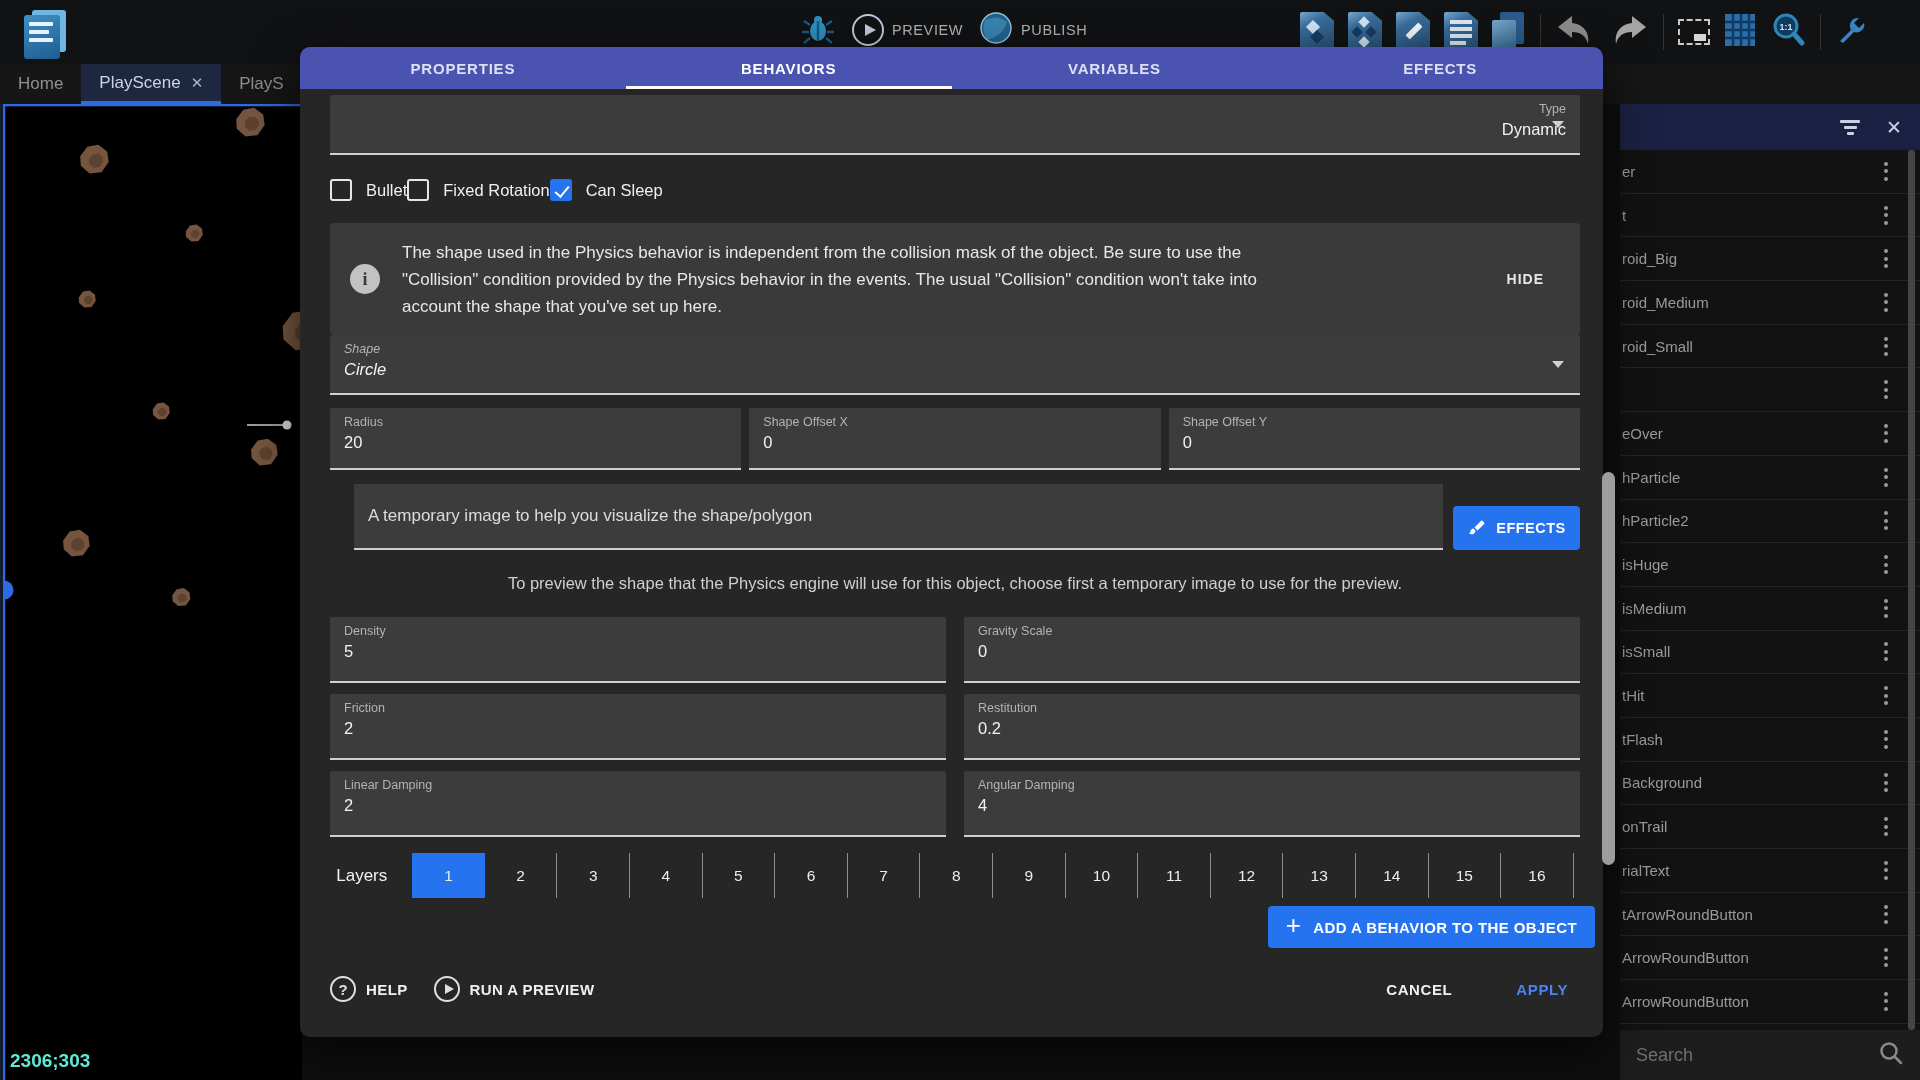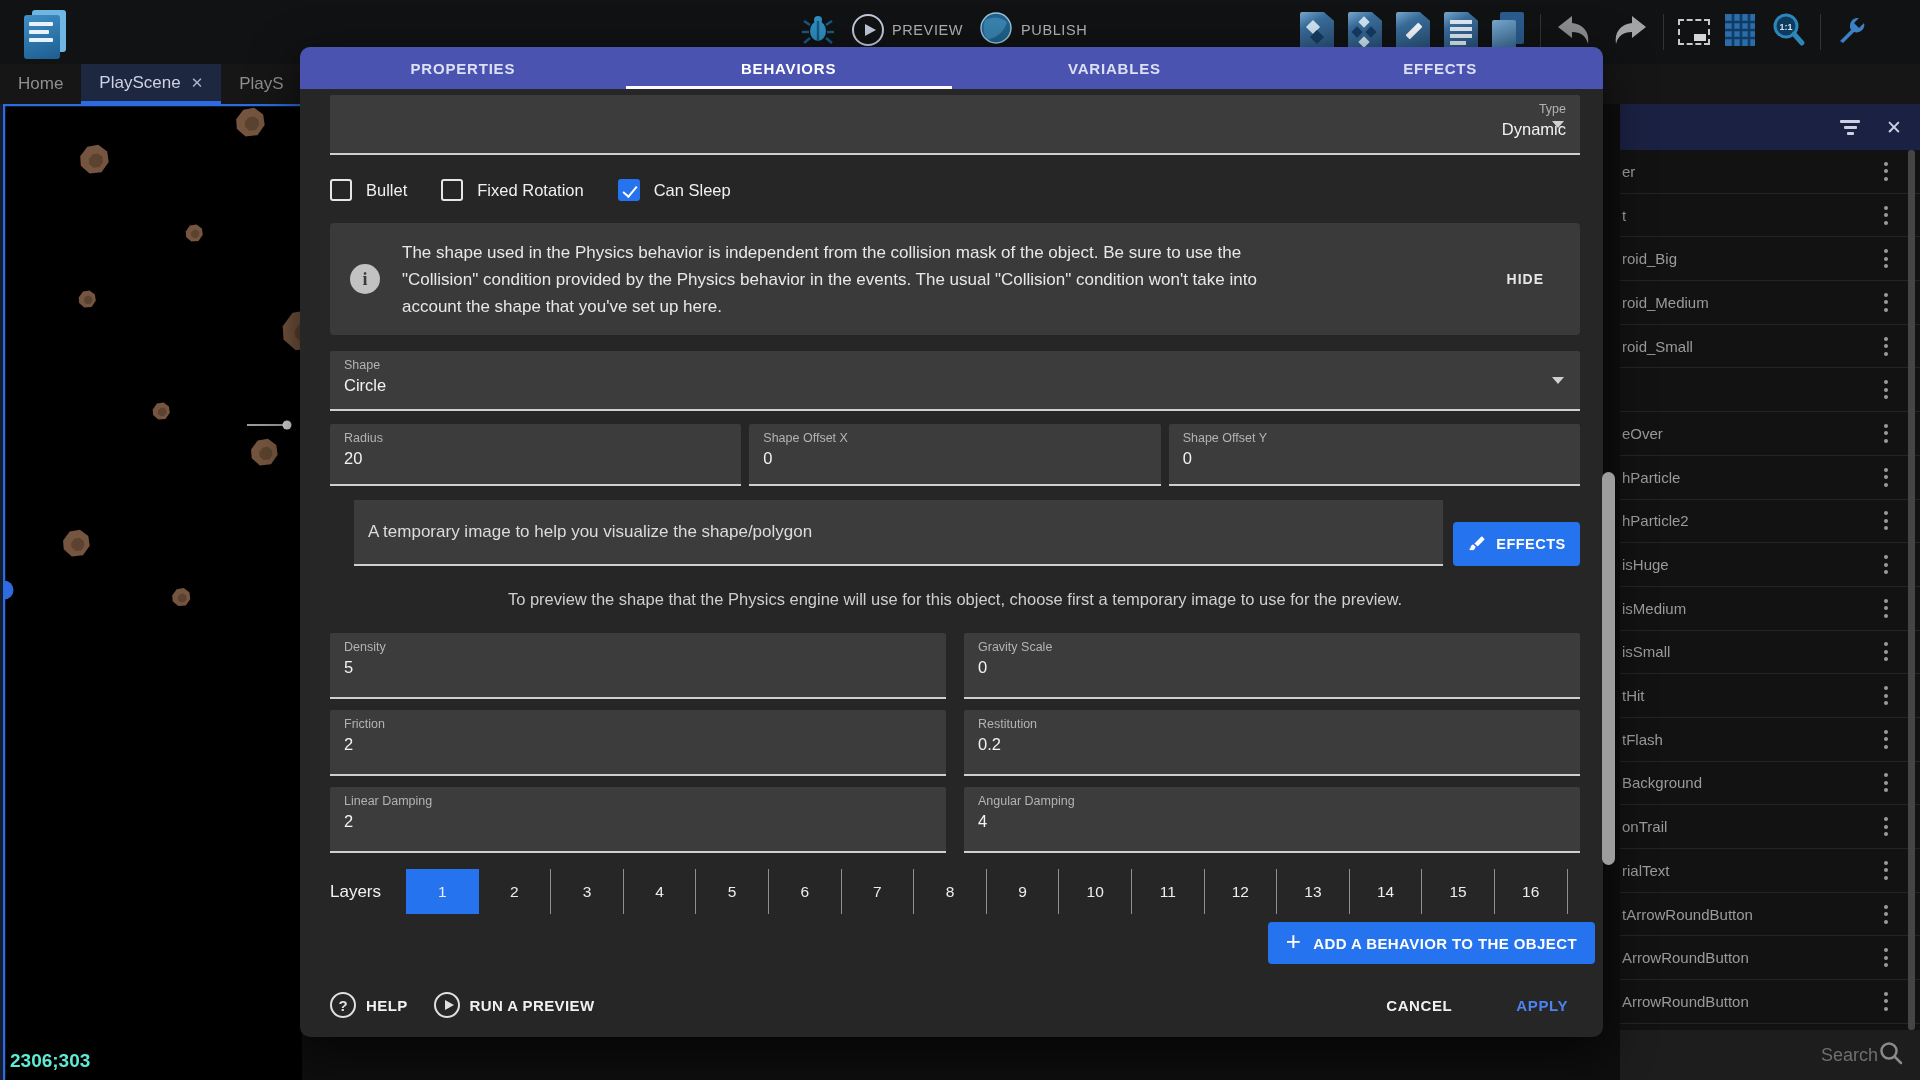--- a/index.html
+++ b/index.html
@@ -49,59 +49,59 @@
   .filtico { width:20px; height:14px; position:relative; }
   .filtico span { position:absolute; left:0; height:2.5px; background:#ccd0e2; border-radius:1px; }
   .sb-close { color:#ccd0e2; font-size:19px; line-height:1; }
   .sb-list { position:absolute; left:0; top:46px; width:100%; bottom:50px; overflow:hidden; }
   .sb-row { height:43.7px; display:flex; align-items:center; border-bottom:1px solid #242424; padding-left:2px; }
   .sb-row .lbl { color:#9b9b9b; font-size:15px; flex:1; white-space:nowrap; overflow:hidden; }
   .dots { width:36px; display:flex; flex-direction:column; align-items:center; gap:3.5px; margin-right:16px; }
   .dots i { width:4px; height:4px; border-radius:50%; background:#9b9b9b; }
   .sb-scroll { position:absolute; right:5px; top:46px; bottom:50px; width:7px; background:#454545; border-radius:3px; }
   .sb-search { position:absolute; left:0; bottom:0; width:100%; height:50px; background:#1d1d1d; display:flex; align-items:center; padding:0 16px; }
-  .sb-search .ph { color:#6f6f6f; font-size:18px; flex:1;text-align:right; }
+  .sb-search .ph { color:#6f6f6f; font-size:18px; flex:1; }
 
   
   .dialog { position:absolute; left:300px; top:47px; width:1303px; height:990px; background:#262626; border-radius:10px; box-shadow:0 14px 48px rgba(0,0,0,.65); overflow:hidden; }
   .dlg-head { position:relative; height:42px; background:#4a54b0; display:flex; }
   .dtab { flex:1; display:flex; align-items:center; justify-content:center; color:#dde0f4; font-size:15px; font-weight:700; letter-spacing:.8px; }
   .dtab.active { color:#ffffff; }
   .dlg-underline { position:absolute; bottom:0; height:3px; background:#fafafa; }
   .dlg-body { padding:0 23px 0 30px; }
 
   .field { background:#3c3c3c; border-bottom:2px solid #cfcfcf; border-radius:2px 2px 0 0; padding:7px 14px 5px; position:relative; }
   .flabel { font-size:12.5px; color:#b3b3b3; }
   .fvalue { font-size:16.5px; color:#f2f2f2; margin-top:4px; }
   .caret { position:absolute; right:16px; top:26px; width:0; height:0; border-left:6px solid transparent; border-right:6px solid transparent; border-top:7px solid #d0d0d0; }
   .row-type { margin-top:6px; height:60px;text-align:right; }
-  .cbrow { margin-top:14px; height:42px; display:flex; align-items:center; gap:34px; }
+  .cbrow { margin-top:14px; height:42px; display:flex; align-items:center; }
   .cbitem { display:flex; align-items:center; gap:14px; }
   .cb { width:22px; height:22px; border:2px solid #e6e6e6; border-radius:3px; position:relative; }
   .cb.checked { border-color:#2673f0; background:#2673f0; }
   .cb.checked::after { content:""; position:absolute; left:6.5px; top:1.5px; width:6px; height:12px; border:solid #fff; border-width:0 2.5px 2.5px 0; transform:rotate(40deg); }
   .cblabel { color:#f0f0f0; font-size:16.5px; }
 
   .infobox { margin-top:12px; min-height:112px; background:#3a3a3a; border-radius:4px; display:flex; align-items:center; padding:14px 36px 14px 20px; }
   .infoicon { width:30px; height:30px; border-radius:50%; background:#c2c2c2; color:#3a3a3a; font-weight:700; font-size:18px; font-family:"Liberation Serif",serif; display:flex; align-items:center; justify-content:center; flex:0 0 30px; margin-right:22px; }
   .infotext { color:#e8e8e8; font-size:17px; line-height:27px; width:885px; }
   .hidebtn { margin-left:auto; color:#e6e6e6; font-size:14px; letter-spacing:1px; font-weight:600; }
 
-  .row-shape { margin-top:16px; height:60px; }
+  .row-shape { height:60px;font-style:italic; }
   .paramrow { margin-top:13px; display:flex; gap:8px; }
   .paramrow .field { flex:1; height:62px; }
   .temprow { margin-top:14px; display:flex; align-items:flex-end; gap:10px;margin-left:24px; }
   .tempfield { flex:1; height:66px; background:#3c3c3c; border-bottom:2px solid #cfcfcf; display:flex; align-items:center; padding:0 14px; color:#dcdcdc; font-size:17px; }
   .createbtn { width:127px; height:44px; background:#2673f0; border-radius:4px; display:flex; align-items:center; justify-content:center; gap:9px; color:#fff; font-size:14.5px; font-weight:700; letter-spacing:.5px; }
   .hint { margin-top:24px; text-align:center; color:#cfcfcf; font-size:16.5px; }
   .numrow { margin-top:11px; display:flex; gap:18px; }
   .numrow.first { margin-top:24px; }
   .numrow .field { flex:1; height:66px; }
 
-  .layersrow { margin-top:16px; display:flex; align-items:center; }
+  .layersrow { margin-top:16px; display:flex; align-items:center;justify-content:center; }
   .layerslabel { color:#f2f2f2; font-size:17px; width:60px; }
   .layercells { display:flex; margin-left:16px; height:45px; }
   .lcell { width:72.6px; display:flex; align-items:center; justify-content:center; color:#ededed; font-size:15.5px; border-right:1px solid #8f8f8f; }
   .lcell:first-child { border-left:1px solid #8f8f8f; }
   .lcell.sel { background:#2673f0; border-color:#2673f0; }
 
   .addrow { margin-top:8px; display:flex; justify-content:flex-end; }
   .addbtn { height:42px; background:#2673f0; border-radius:4px; display:flex; align-items:center; gap:12px; padding:0 18px; margin-right:-15px; color:#fff; font-size:15px; font-weight:600; letter-spacing:.4px; }
   .addbtn .plus { font-size:26px; font-weight:300; margin-top:-3px; }
 

